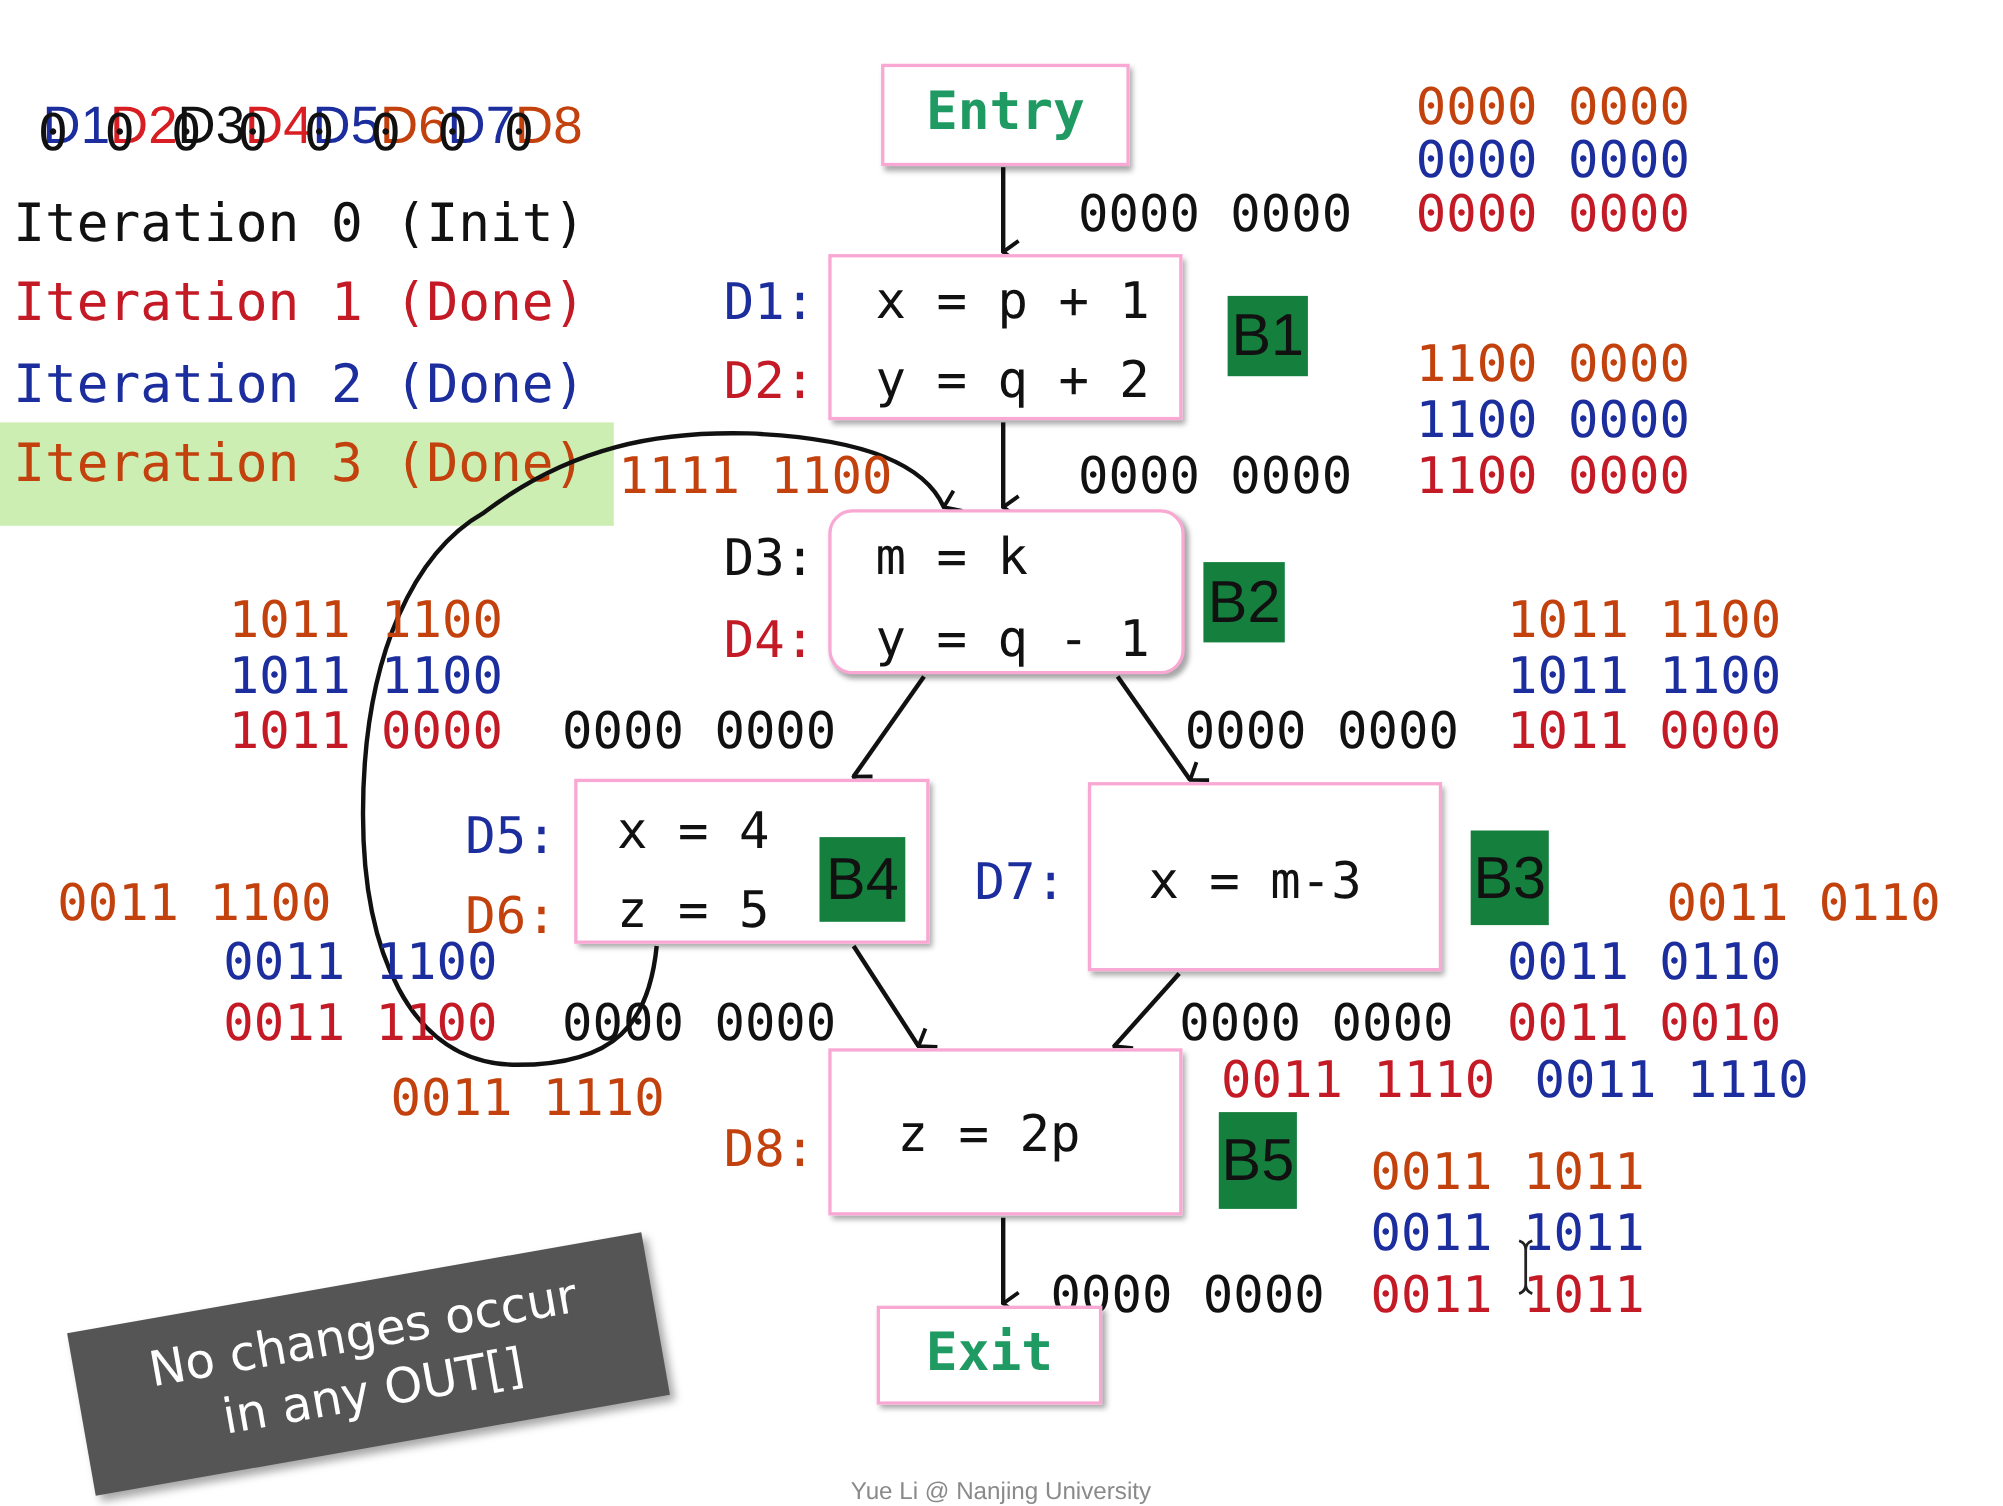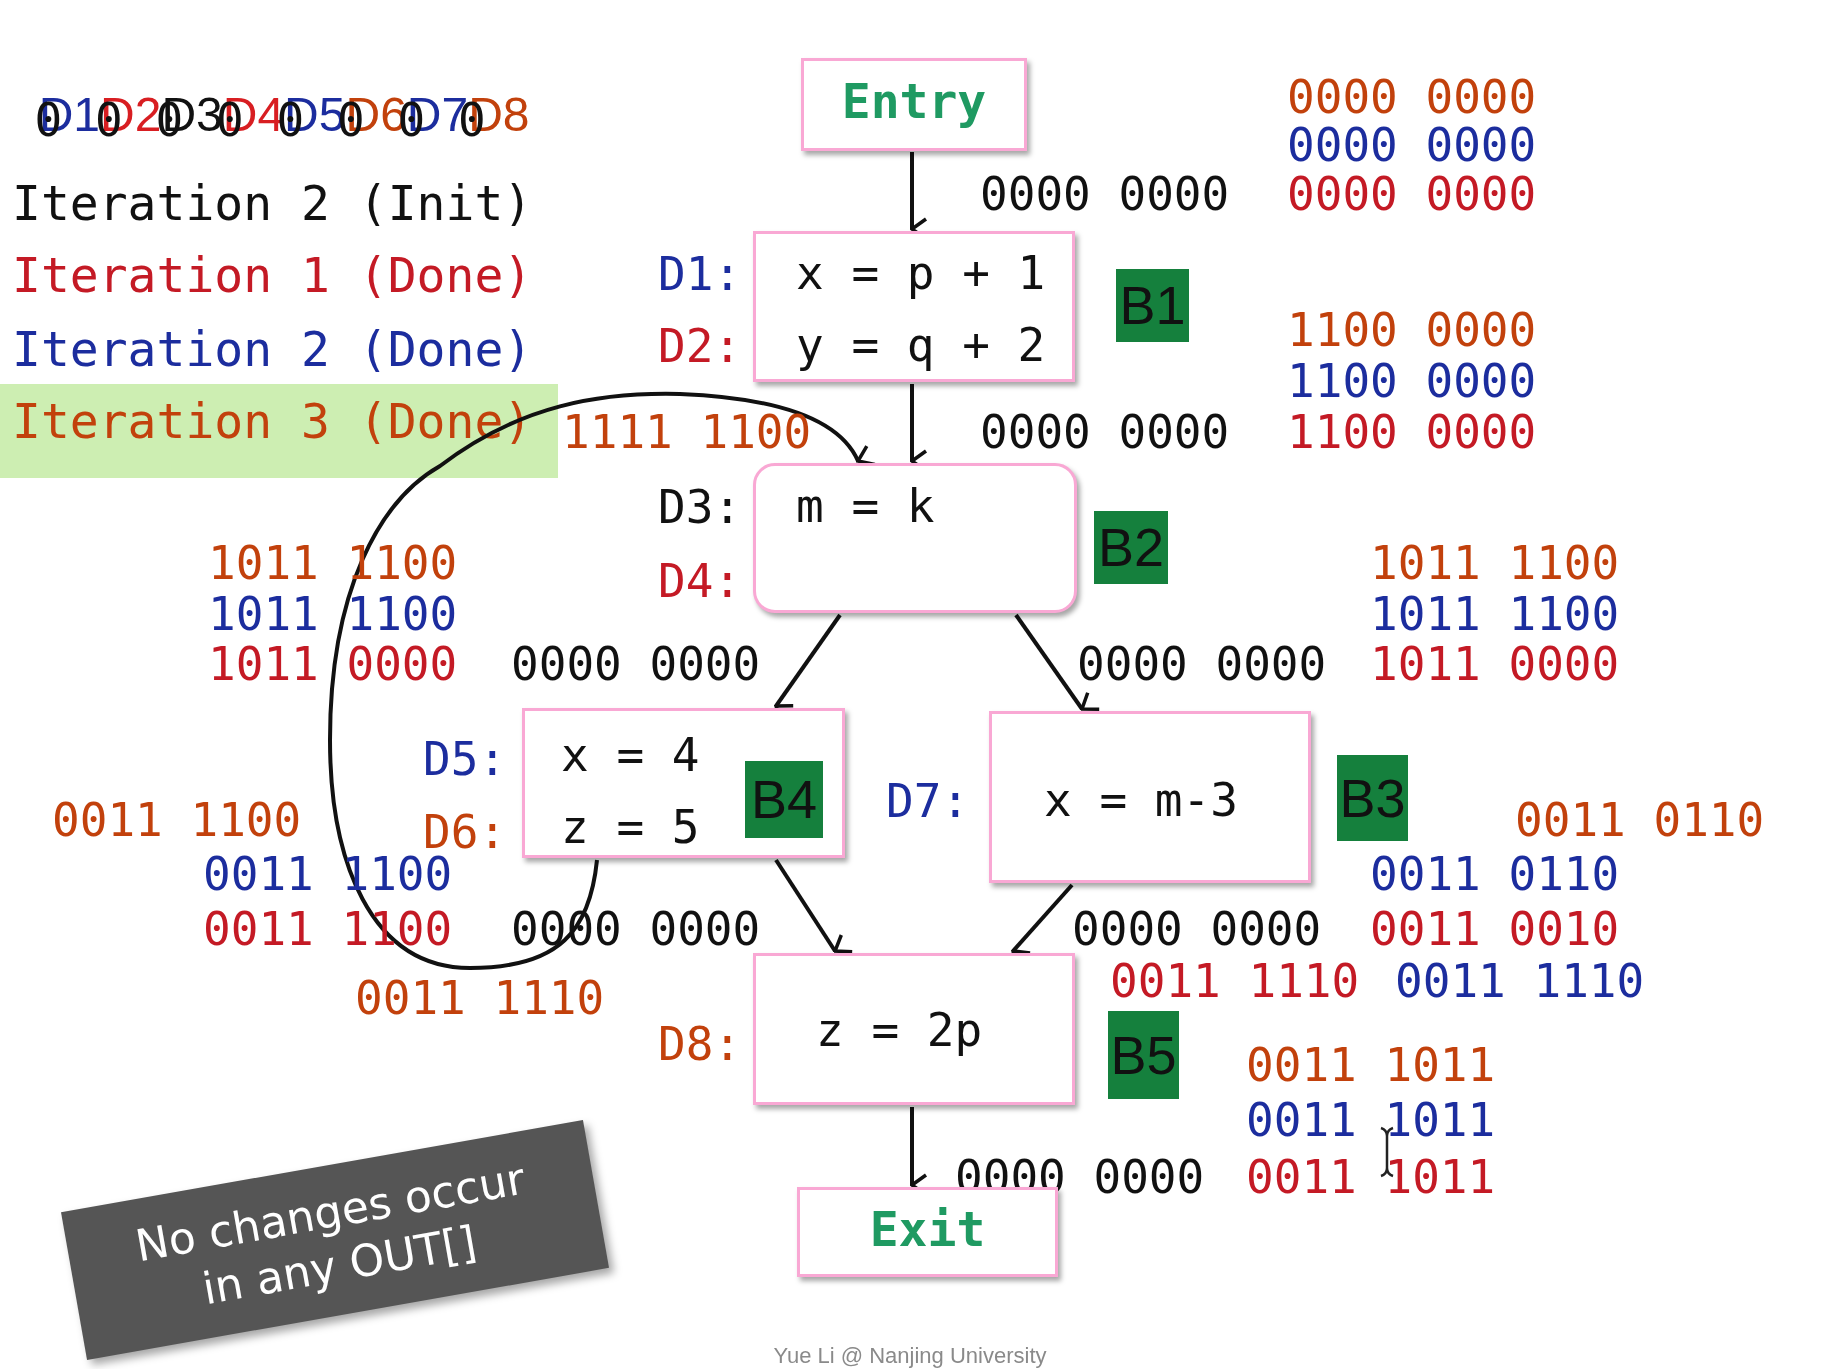--- a/index.html
+++ b/index.html
@@ -26,21 +26,21 @@
 </head>
 <body>
 
 <div class="highlight"></div>
 
 <div class="abs hdr" style="left:12px; top:28px;">
   <span class="blue">D1</span><span class="hdr-red">D2</span><span class="black">D3</span><span class="hdr-red">D4</span><span class="blue">D5</span><span class="green">D6</span><span class="blue">D7</span><span class="green">D8</span>
 </div>
 <div class="abs mono zeros black" style="left:18px; top:92px;"><span>0</span><span>0</span><span>0</span><span>0</span><span>0</span><span>0</span><span>0</span><span>0</span></div>
 
-<div class="abs mono iter black" style="left:12px; top:174px;">Iteration 2 (Init)</div>
+<div class="abs mono iter black" style="left:12px; top:174px;">Iteration 0 (Init)</div>
 <div class="abs mono iter red" style="left:12px; top:246px;">Iteration 1 (Done)</div>
 <div class="abs mono iter blue" style="left:12px; top:320px;">Iteration 2 (Done)</div>
 <div class="abs mono iter green" style="left:12px; top:392px;">Iteration 3 (Done)</div>
 
 <svg class="edges" width="1821" height="1369">
   <defs>
     <marker id="arr" viewBox="0 0 20 20" refX="10" refY="18" markerWidth="20" markerHeight="20" orient="auto-start-reverse" markerUnits="userSpaceOnUse">
       <path d="M1 4 L10 18 L19 4" fill="none" stroke="#111" stroke-width="3.5"></path>
     </marker>
     <marker id="arrv" viewBox="0 0 24 24" refX="12" refY="22" markerWidth="24" markerHeight="24" orient="auto" markerUnits="userSpaceOnUse">
@@ -78,20 +78,21 @@
 <div class="abs mono blue" style="left:1287px; top:353px;">1100 0000</div>
 <div class="abs mono red" style="left:1287px; top:404px;">1100 0000</div>
 <div class="abs mono black" style="left:980px; top:404px;">0000 0000</div>
 
 <div class="abs mono green" style="left:562px; top:404px;">1111 1100</div>
 
 <div class="abs mono black" style="left:658px; top:479px;">D3:</div>
 <div class="abs mono red" style="left:658px; top:553px;">D4:</div>
 <div class="box" style="left:753px; top:463px; width:324px; height:150px;border-radius:22px;">
   <div class="abs mono black" style="left:40px; top:12px;">m = k</div>
+  <div class="abs mono black" style="left:40px; top:86px;">y = q - 1</div>
 </div>
 <div class="tag" style="left:1094px; top:511px; width:74px; height:73px; line-height:73px;">B2</div>
 
 <div class="abs mono green" style="left:208px; top:535px;">1011 1100</div>
 <div class="abs mono blue" style="left:208px; top:586px;">1011 1100</div>
 <div class="abs mono red" style="left:208px; top:636px;">1011 0000</div>
 <div class="abs mono black" style="left:511px; top:636px;">0000 0000</div>
 
 <div class="abs mono green" style="left:1370px; top:535px;">1011 1100</div>
 <div class="abs mono blue" style="left:1370px; top:586px;">1011 1100</div>
@@ -130,21 +131,21 @@
 <div class="box" style="left:753px; top:953px; width:322px; height:152px;">
   <div class="abs mono black" style="left:60px; top:46px;">z = 2p</div>
 </div>
 <div class="tag" style="left:1108px; top:1011px; width:71px; height:88px; line-height:88px;">B5</div>
 
 <div class="abs mono green" style="left:1246px; top:1037px;">0011 1011</div>
 <div class="abs mono blue" style="left:1246px; top:1092px;">0011 1011</div>
 <div class="abs mono red" style="left:1246px; top:1149px;">0011 1011</div>
 <div class="abs mono black" style="left:955px; top:1149px;">0000 0000</div>
 
-<div class="box" style="left:797px; top:1187px; width:261px; height:90px;">
+<div class="box" style="left:797px; top:1187px; width:205px; height:90px;">
   <div class="entry-label" style="top:11px;">Exit</div>
 </div>
 
 <svg class="cursor" viewBox="0 0 14 52">
   <path d="M1 2 Q7 4 7 10 L7 42 Q7 48 1 50 M13 2 Q7 4 7 10 M7 42 Q7 48 13 50" fill="none" stroke="#222" stroke-width="2.5"></path>
 </svg>
 
 <div class="note">
   <div>No changes occur</div>
   <div>in any OUT[]</div>

